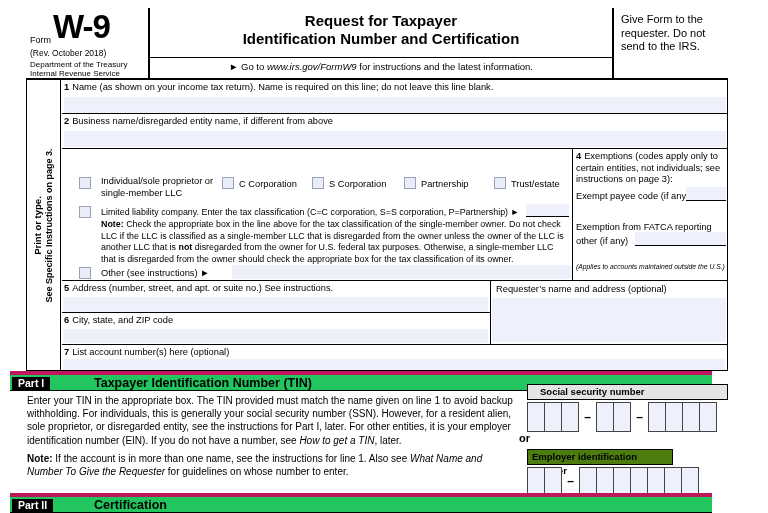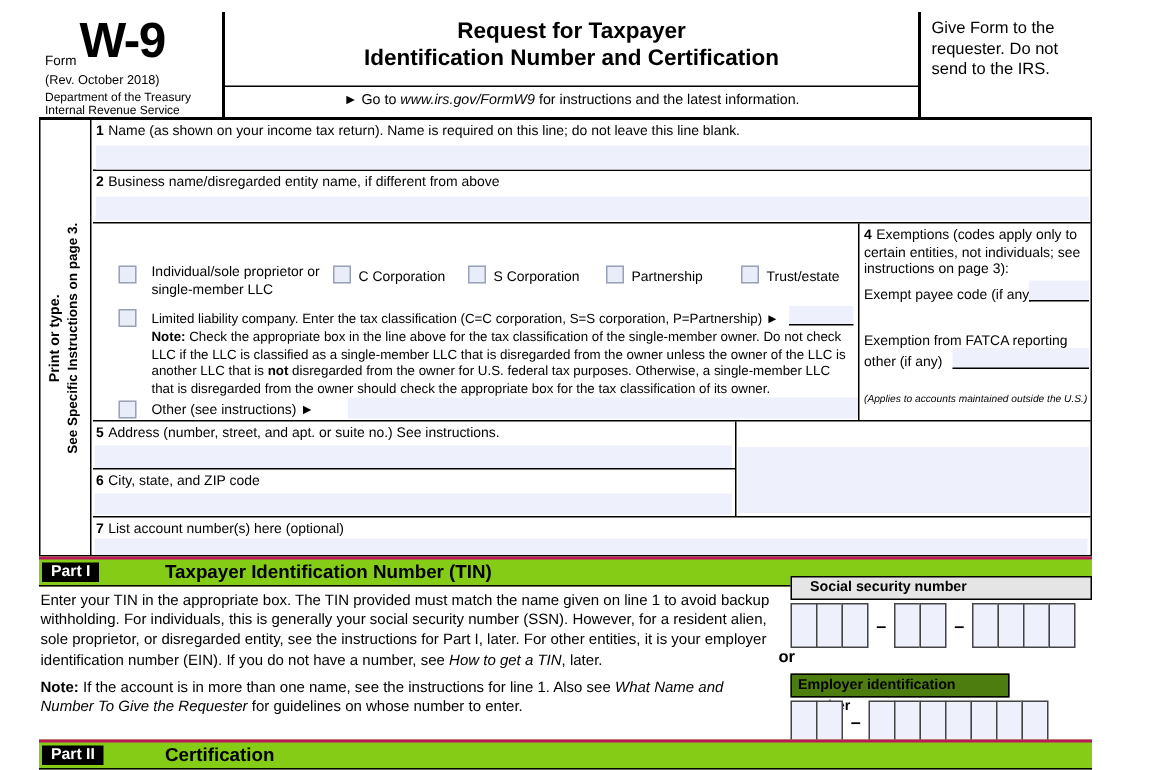--- a/index.html
+++ b/index.html
@@ -47,21 +47,21 @@
 
   #sec3{left:0;top:0;width:511px;height:100%;border-right:1px solid #000}
   #sec4{left:511px;top:0;right:0;height:100%}
 
   #row56-left{left:0;top:0;width:428px;height:100%}
   #row5{left:0;top:0;width:100%;height:32px;border-bottom:1px solid #000}
   #row6{left:0;top:32px;width:100%;height:32px}
   #requester-cell{left:428px;top:0;right:0;height:100%;border-left:1px solid #000}
 
   
-  .part-bar{left:26px;width:702px;height:20px;border-top:2px solid #be185d;border-bottom:1px solid #000;background:#84cc16}
+  .part-bar{left:10px;width:702px;height:20px;border-top:4px solid #be185d;border-bottom:1px solid #000;background:#22c55e}
   #part1-bar{top:371px}
   #part2-bar{top:493px;height:20px}
   .part-badge{position:absolute;left:2px;top:2px;height:13px;background:#000;color:#fff;
               font-size:10.5px;font-weight:bold;text-align:center;line-height:13px;padding:0 6px}
   .part-title{position:absolute;left:84px;top:1px;font-size:12.5px;font-weight:bold}
 
   
   #tin-text{left:27px;top:394px;width:489px;font-size:10px;line-height:13.2px}
   #tin-note{margin-top:5px}
 
@@ -198,20 +198,21 @@
           <div class="abs fill" style="left:1px;top:16px;right:2px;height:15px"></div>
         </div>
         <div class="abs" id="row6">
           <div class="row-label lbl">
             <span class="num">6</span><span>City, state, and ZIP code</span>
           </div>
           <div class="abs fill" style="left:1px;top:16px;right:2px;height:14px"></div>
         </div>
       </div>
       <div class="abs" id="requester-cell">
+        <span class="abs lbl" style="left:5px;top:3px">Requester’s name and address (optional)</span>
         <div class="abs fill" style="left:1px;top:17px;right:1px;bottom:2px"></div>
       </div>
     </div>
 
     <div class="row" id="row7">
       <div class="row-label lbl">
         <span class="num">7</span><span>List account number(s) here (optional)</span>
       </div>
       <div class="abs fill" style="left:1px;top:14px;right:2px;height:11px"></div>
     </div>

